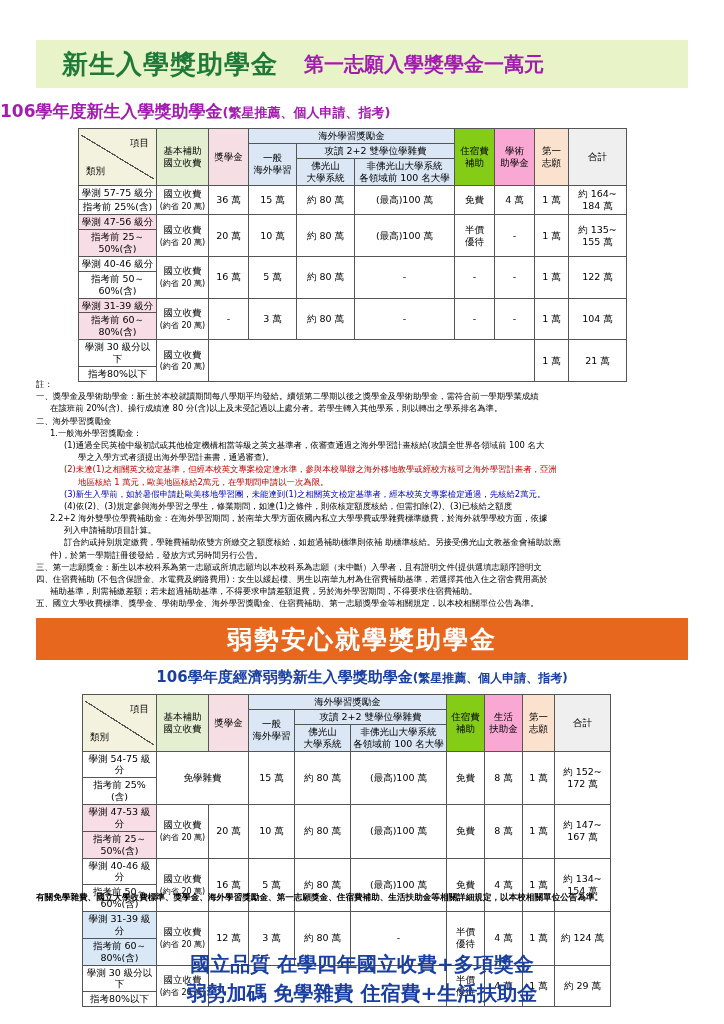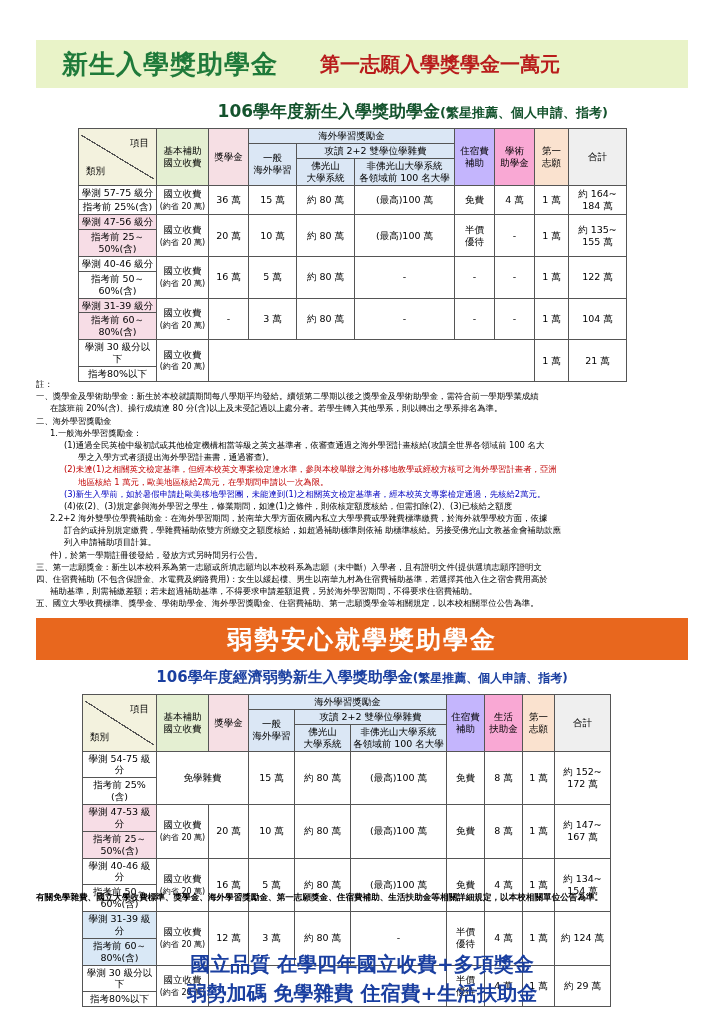--- a/index.html
+++ b/index.html
@@ -17,26 +17,26 @@
   .banner1{
     position:absolute;left:36px;top:40px;width:652px;height:48px;
     background:#e9f3c8;
     display:flex;align-items:center;
   }
   .banner1 .t1{
     color:#1f7a3a;font-size:26px;font-weight:bold;letter-spacing:1px;
     margin-left:26px;
   }
   .banner1 .t2{
-    color:#b91c1c;font-size:20px;font-weight:bold;margin-left:42px;
+    color:#a21caf;font-size:20px;font-weight:bold;margin-left:26px;
   }
 
   .subtitle{
-    position:absolute;left:0;top:100px;width:608px;text-align:right;
-    color:#14532d;font-size:17px;font-weight:bold;
+    position:absolute;left:0;top:100px;width:608px;text-align:left;
+    color:#a21caf;font-size:17px;font-weight:bold;
   }
   .subtitle .small{font-size:13px;font-weight:bold;}
 
   
   table.grid{
     border-collapse:collapse;
     font-size:9.5px;
     table-layout:fixed;
   }
   table.grid td,table.grid th{
@@ -44,21 +44,21 @@
     text-align:center;
     vertical-align:middle;
     padding:1px 2px;
     line-height:1.25;
     font-weight:normal;
   }
   .hdr{background:#f3f2de;}
   .hdr-green{background:#e4efd2;}
   .hdr-pink{background:#f6dfe4;}
   .hdr-blue{background:#dbe7f5;}
-  .hdr-yellow{background:#c4b5fd;}
+  .hdr-yellow{background:#84cc16;}
   .hdr-purple{background:#f9a8d4;}
   .hdr-orange{background:#fae2cf;}
   .hdr-gray{background:#efefef;}
   .cat-pink{background:#f7dde6;}
   .cat-blue{background:#d9e8f6;}
   .cat-plain{background:#ffffff;}
 
   .diag{
     position:relative;
     height:44px;
@@ -244,22 +244,22 @@
         <div class="row ind1">在該班前 20%(含)、操行成績達 80 分(含)以上及未受記過以上處分者。若學生轉入其他學系，則以轉出之學系排名為準。</div>
         <div class="row">二、海外學習獎勵金</div>
         <div class="row ind1">1.一般海外學習獎勵金：</div>
         <div class="row ind2">(1)通過全民英檢中級初試或其他檢定機構相當等級之英文基準者，依審查通過之海外學習計畫核給(攻讀全世界各領域前 100 名大</div>
         <div class="row ind3">學之入學方式者須提出海外學習計畫書，通過審查)。</div>
         <div class="row ind2 red">(2)未達(1)之相關英文檢定基準，但經本校英文專案檢定達水準，參與本校舉辦之海外移地教學或經校方核可之海外學習計畫者，亞洲</div>
         <div class="row ind3 red">地區核給 1 萬元，歐美地區核給2萬元，在學期間申請以一次為限。</div>
         <div class="row ind2 blue">(3)新生入學前，如於暑假申請赴歐美移地學習團，未能達到(1)之相關英文檢定基準者，經本校英文專案檢定通過，先核給2萬元。</div>
         <div class="row ind2">(4)依(2)、(3)規定參與海外學習之學生，修業期間，如達(1)之條件，則依核定額度核給，但需扣除(2)、(3)已核給之額度</div>
         <div class="row ind1">2.2+2 海外雙學位學費補助金：在海外學習期間，於南華大學方面依國內私立大學學費或學雜費標準繳費，於海外就學學校方面，依據</div>
+        <div class="row ind2">列入申請補助項目計算。</div>
         <div class="row ind2">訂合約或持別規定繳費，學雜費補助依雙方所繳交之額度核給，如超過補助標準則依補 助標準核給。另接受佛光山文教基金會補助款應</div>
-        <div class="row ind2">列入申請補助項目計算。</div>
         <div class="row ind1">件)，於第一學期註冊後發給，發放方式另時間另行公告。</div>
         <div class="row">三、第一志願獎金：新生以本校科系為第一志願或所填志願均以本校科系為志願（未中斷）入學者，且有證明文件(提供選填志願序證明文</div>
         <div class="row">四、住宿費補助 (不包含保證金、水電費及網路費用)：女生以緩起樓、男生以南華九村為住宿費補助基準，若選擇其他入住之宿舍費用高於</div>
         <div class="row ind1">補助基準，則需補繳差額；若未超過補助基準，不得要求申請差額退費，另於海外學習期間，不得要求住宿費補助。</div>
         <div class="row">五、國立大學收費標準、獎學金、學術助學金、海外學習獎勵金、住宿費補助、第一志願獎學金等相關規定，以本校相關單位公告為準。</div>
       </div>
   </div>
 
   <div class="banner2">
     <span>弱勢安心就學獎助學金</span>

